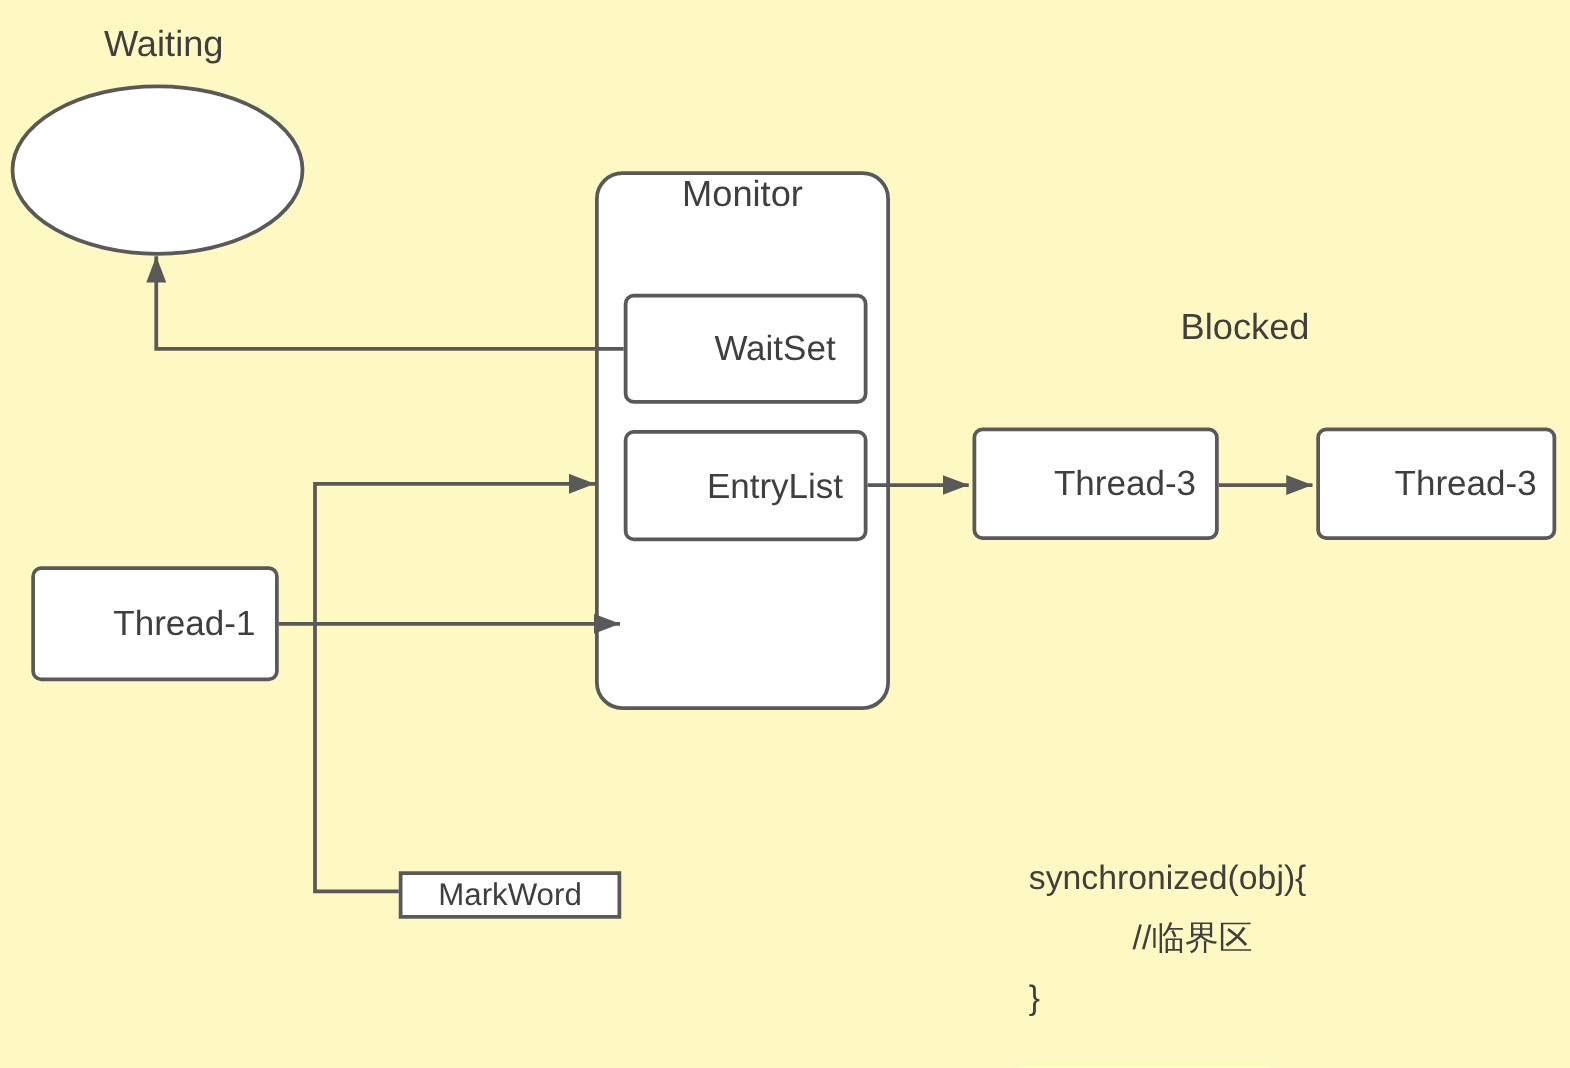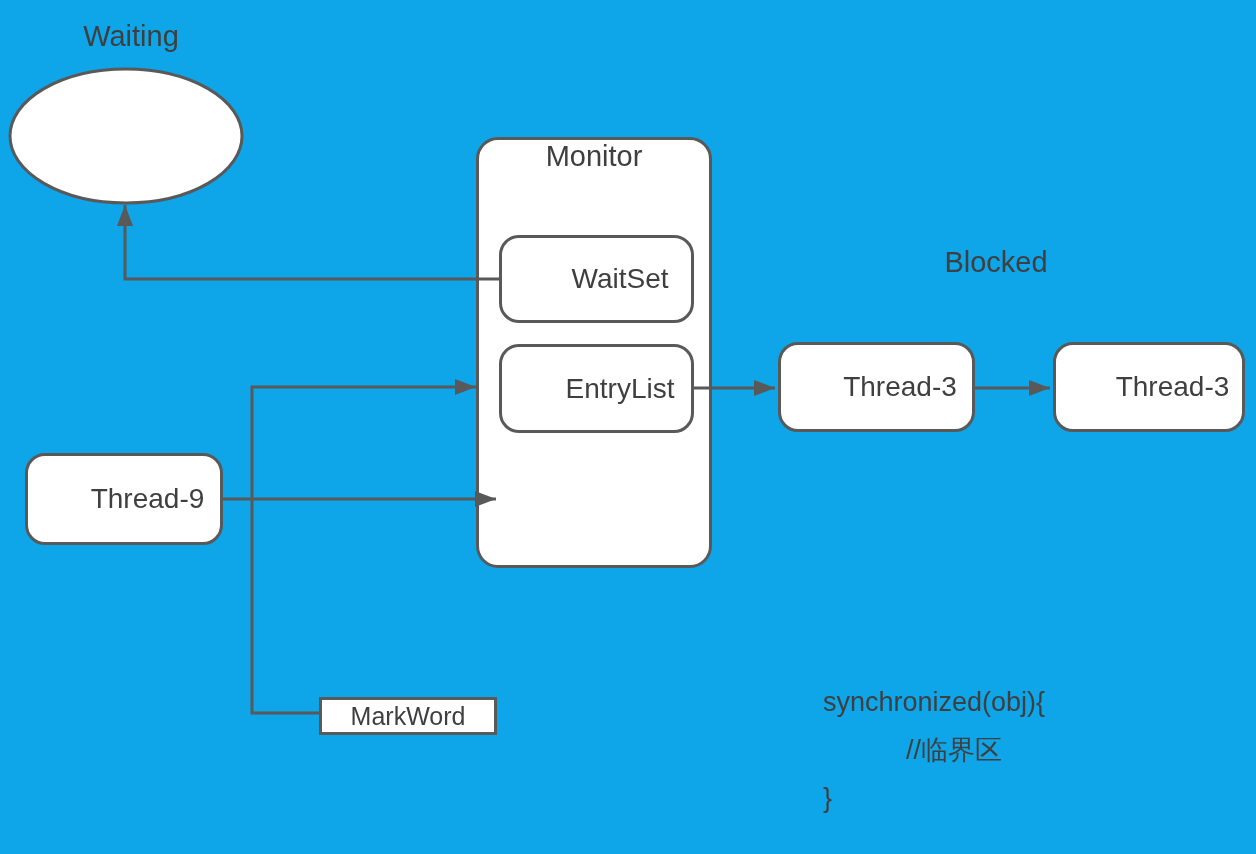--- a/index.html
+++ b/index.html
@@ -4,21 +4,21 @@
 <style>
   html, body {
     margin: 0;
     padding: 0;
     background: #ffffff;
   }
   .canvas {
     position: relative;
     width: 1256px;
     height: 854px;
-    background: #0ea5e9;
+    background: #fef9c3;
     font-family: "Liberation Sans", sans-serif;
     color: #3f3f3f;
     overflow: hidden;
   }
   .connector-layer {
     position: absolute;
     left: 0;
     top: 0;
     z-index: 10;
     pointer-events: none;
@@ -28,21 +28,21 @@
     box-sizing: border-box;
     border: 3px solid #595959;
     background: #ffffff;
     display: flex;
     align-items: center;
     justify-content: center;
     font-size: 28px;
     color: #3f3f3f;
     z-index: 2;
   }
-  .rounded { border-radius: 20px; padding-left: 47px; }
+  .rounded { border-radius: 8px; padding-left: 47px; }
   .monitor {
     left: 476px; top: 137px; width: 236px; height: 431px;
     border-radius: 22px;
     display: block;
   }
   .monitor-title {
     text-align: center;
     font-size: 29px;
   }
   .waitset   { left: 499px; top: 235px; width: 195px; height: 88px; z-index: 3; }
@@ -119,21 +119,21 @@
     <div class="monitor-title">Monitor</div>
   </div>
   <div class="node rounded waitset">
     <span>WaitSet</span>
   </div>
   <div class="node rounded entrylist">
     <span>EntryList</span>
   </div>
 
   <div class="node rounded thread2">
-    <span>Thread-9</span>
+    <span>Thread-1</span>
   </div>
   <div class="node rounded thread3a">
     <span>Thread-3</span>
   </div>
   <div class="node rounded thread3b">
     <span>Thread-3</span>
   </div>
 
   <div class="node markword">
     <span>MarkWord</span>

